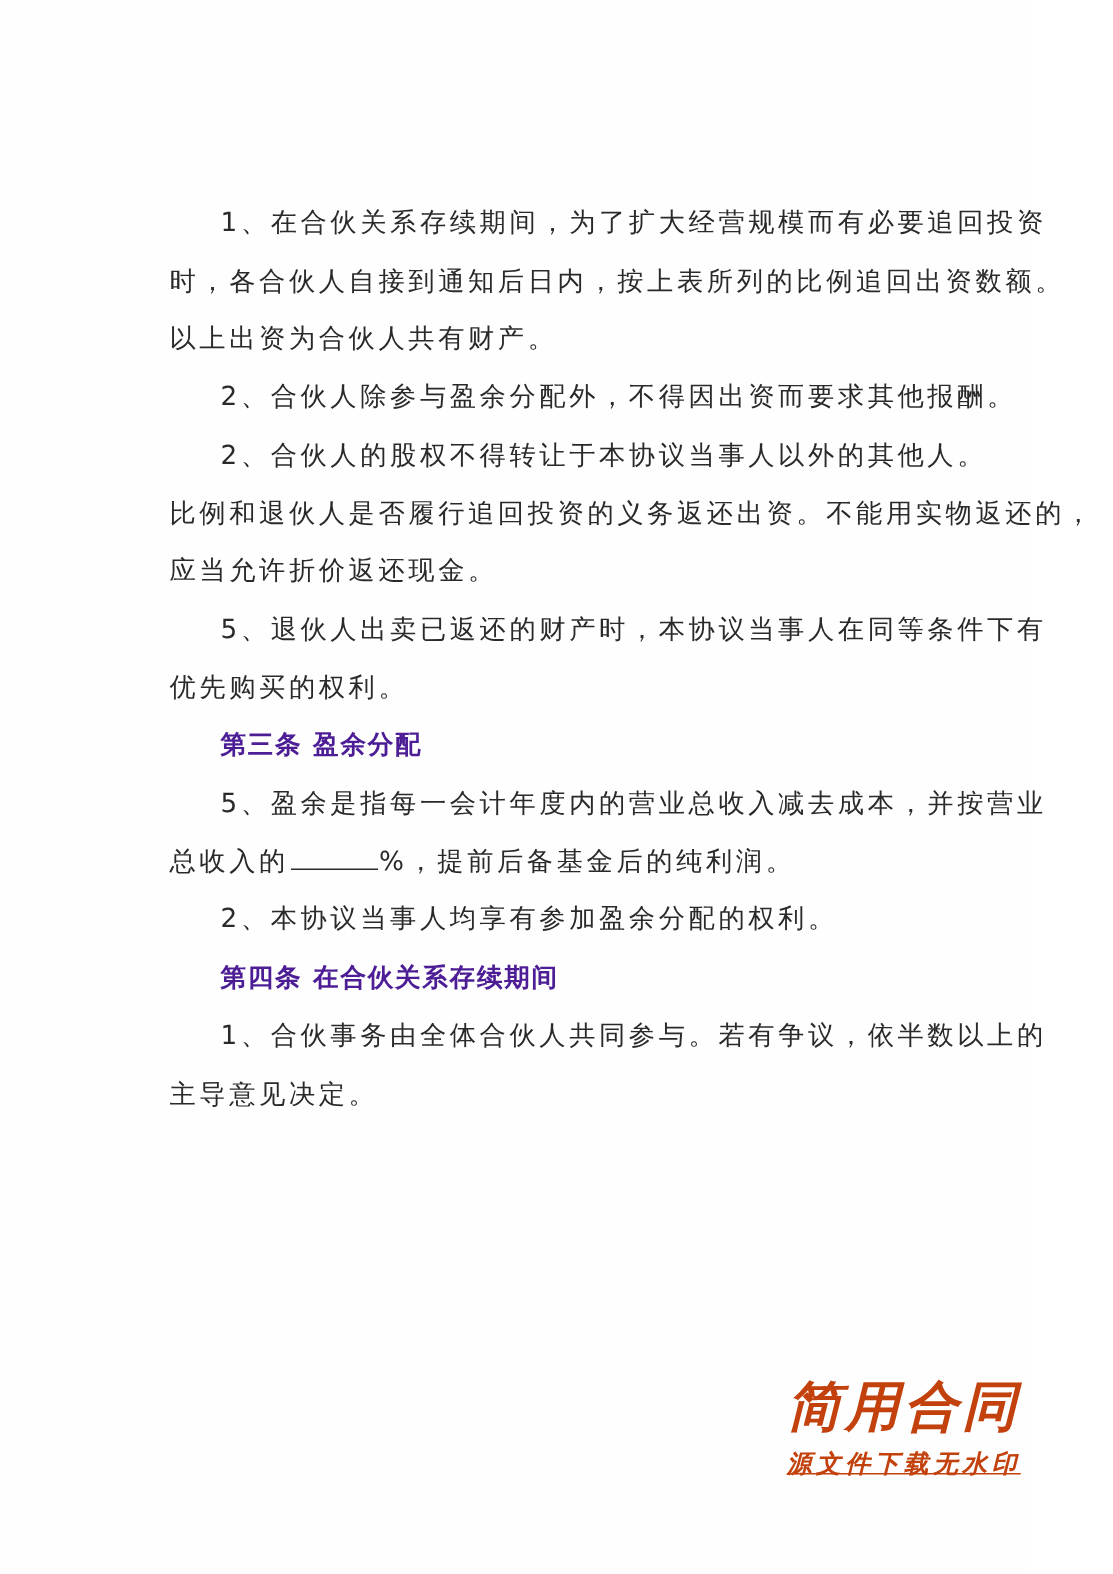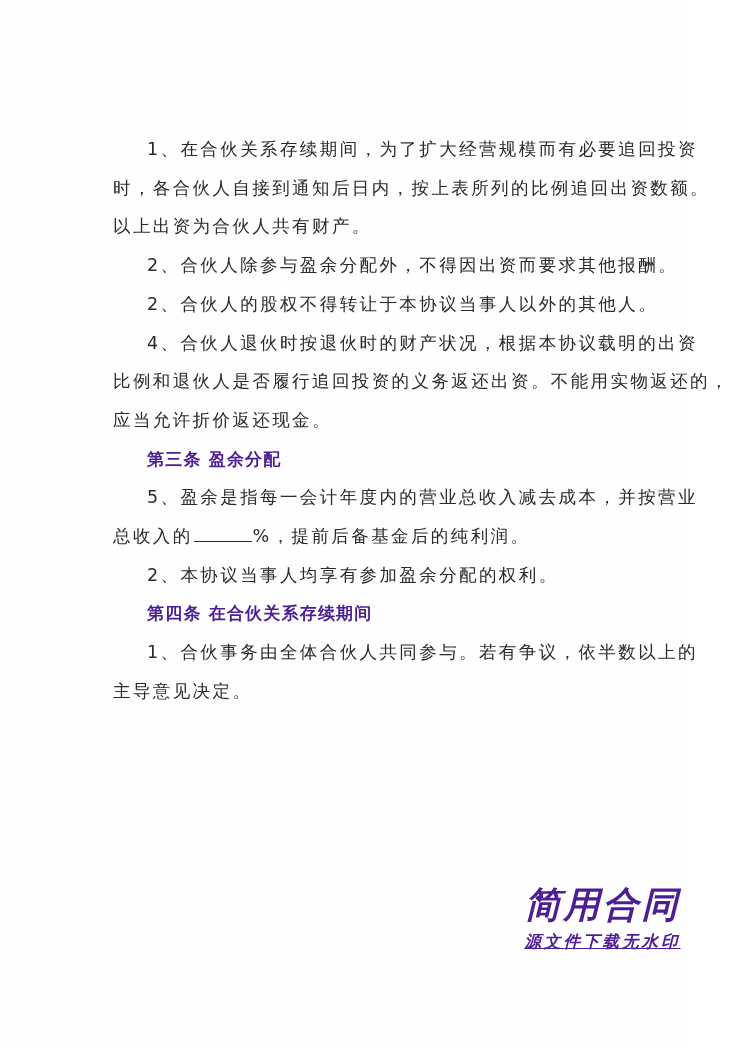--- a/index.html
+++ b/index.html
@@ -60,24 +60,24 @@
       display: inline-block;
       width: 58px;
       border-bottom: 1.5px solid #2a2a2a;
       height: 14px;
       vertical-align: baseline;
       margin: 0 1px;
     }
     .watermark {
       position: absolute;
       left: 510px;
-      top: 884px;
+      top: 918px;
       width: 185px;
       text-align: center;
-      color: #4c1d95;
+      color: #c2410c;
       font-style: italic;
       font-family: "DejaVu Sans", "Liberation Sans", sans-serif;
       user-select: none;
     }
     .wm-main {
       font-size: 36px;
       font-weight: bold;
       letter-spacing: 3px;
       line-height: 42px;
     }
@@ -104,25 +104,28 @@
 
     <p class="para">
       <span class="line first">2、合伙人除参与盈余分配外，不得因出资而要求其他报酬。</span>
     </p>
 
     <p class="para">
       <span class="line first">2、合伙人的股权不得转让于本协议当事人以外的其他人。</span>
     </p>
 
     <p class="para">
-      <span class="line first">4、合伙人退伙时按退伙时的财产状况，根据本协议载明的出资</span>
       <span class="line">比例和退伙人是否履行追回投资的义务返还出资。不能用实物返还的，</span>
       <span class="line">应当允许折价返还现金。</span>
     </p>
 
+    <p class="para">
+      <span class="line first">5、退伙人出卖已返还的财产时，本协议当事人在同等条件下有</span>
+      <span class="line">优先购买的权利。</span>
+    </p>
 
     <h3 class="heading">第三条 盈余分配</h3>
 
     <p class="para">
       <span class="line first">5、盈余是指每一会计年度内的营业总收入减去成本，并按营业</span>
       <span class="line"><span>总收入的</span><span class="blank"></span><span>%，提前后备基金后的纯利润。</span></span>
     </p>
 
     <p class="para">
       <span class="line first">2、本协议当事人均享有参加盈余分配的权利。</span>

